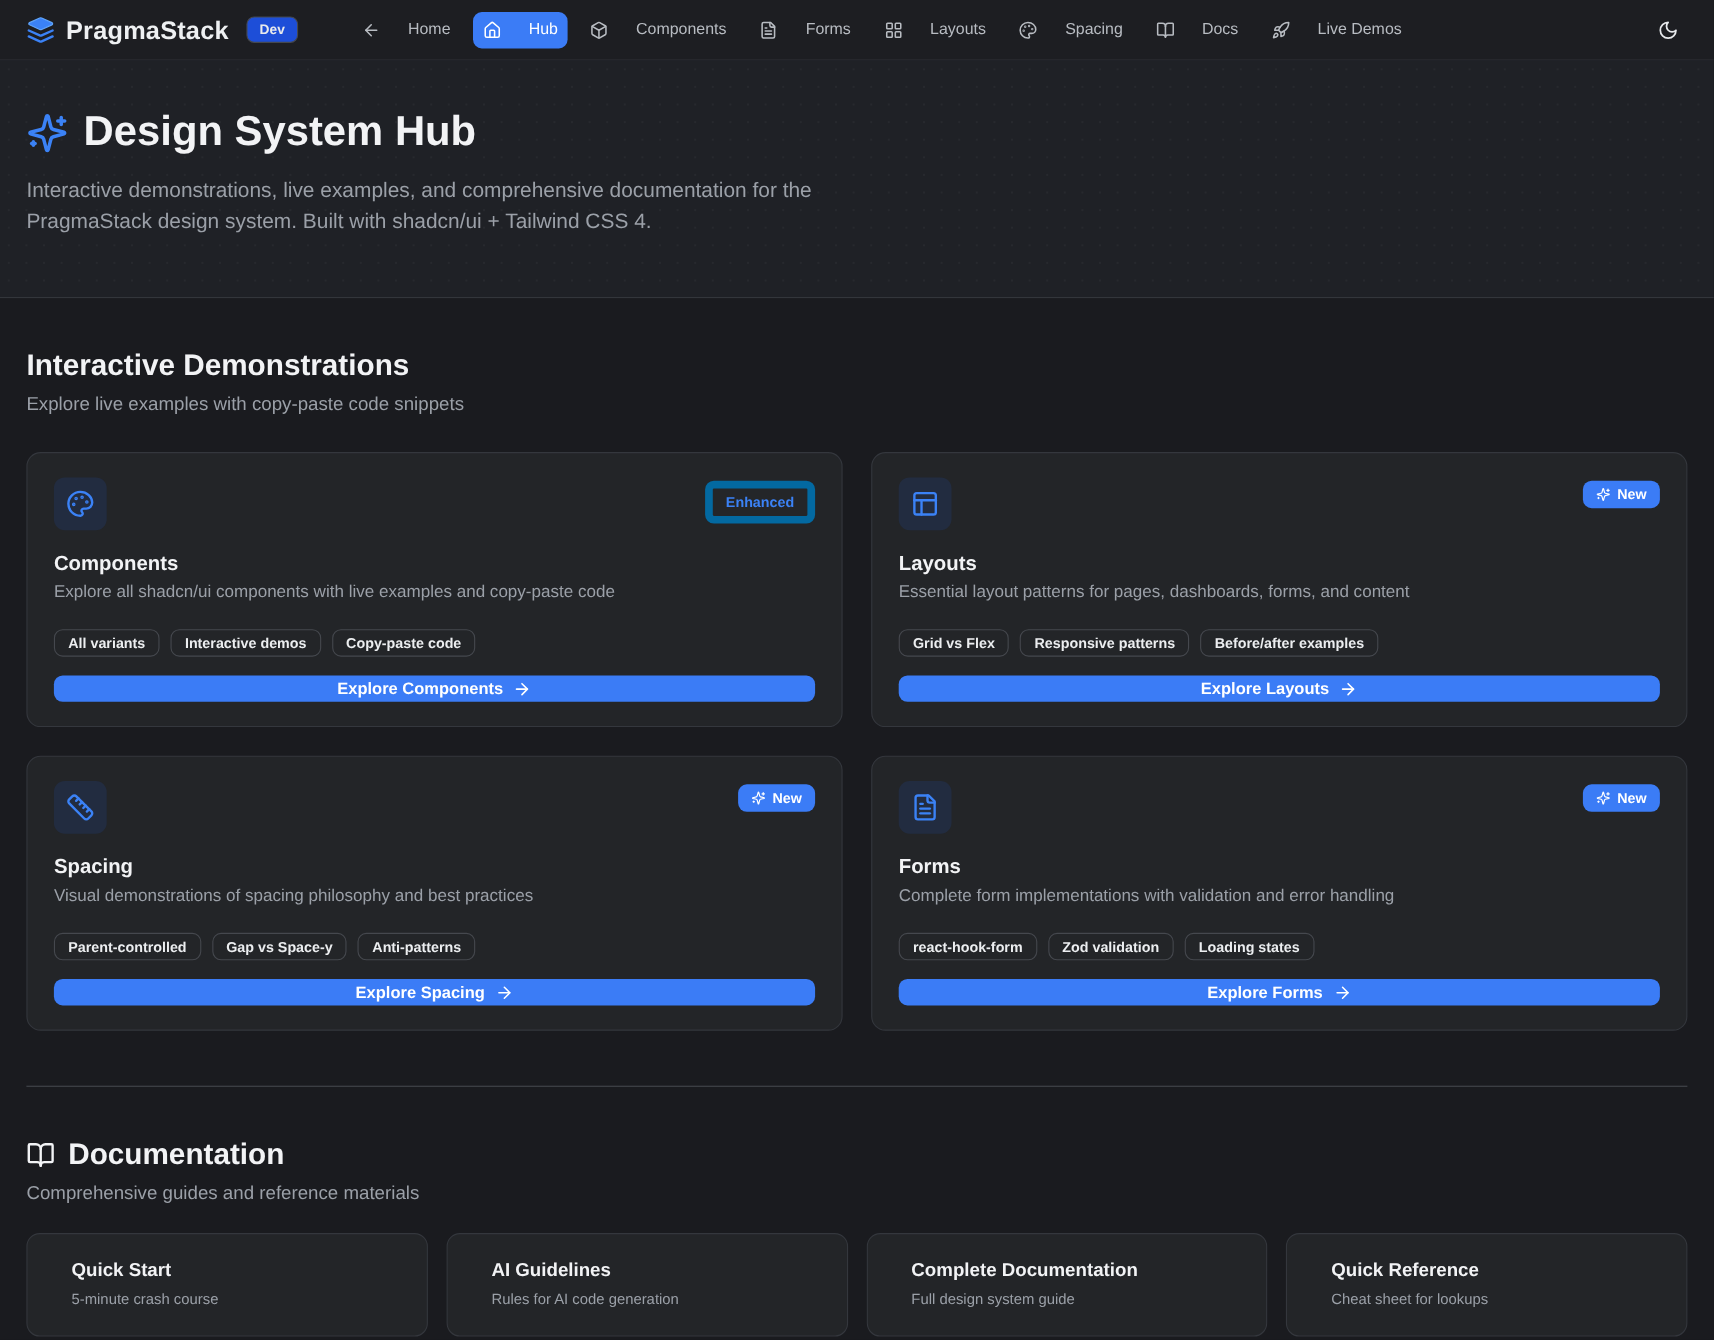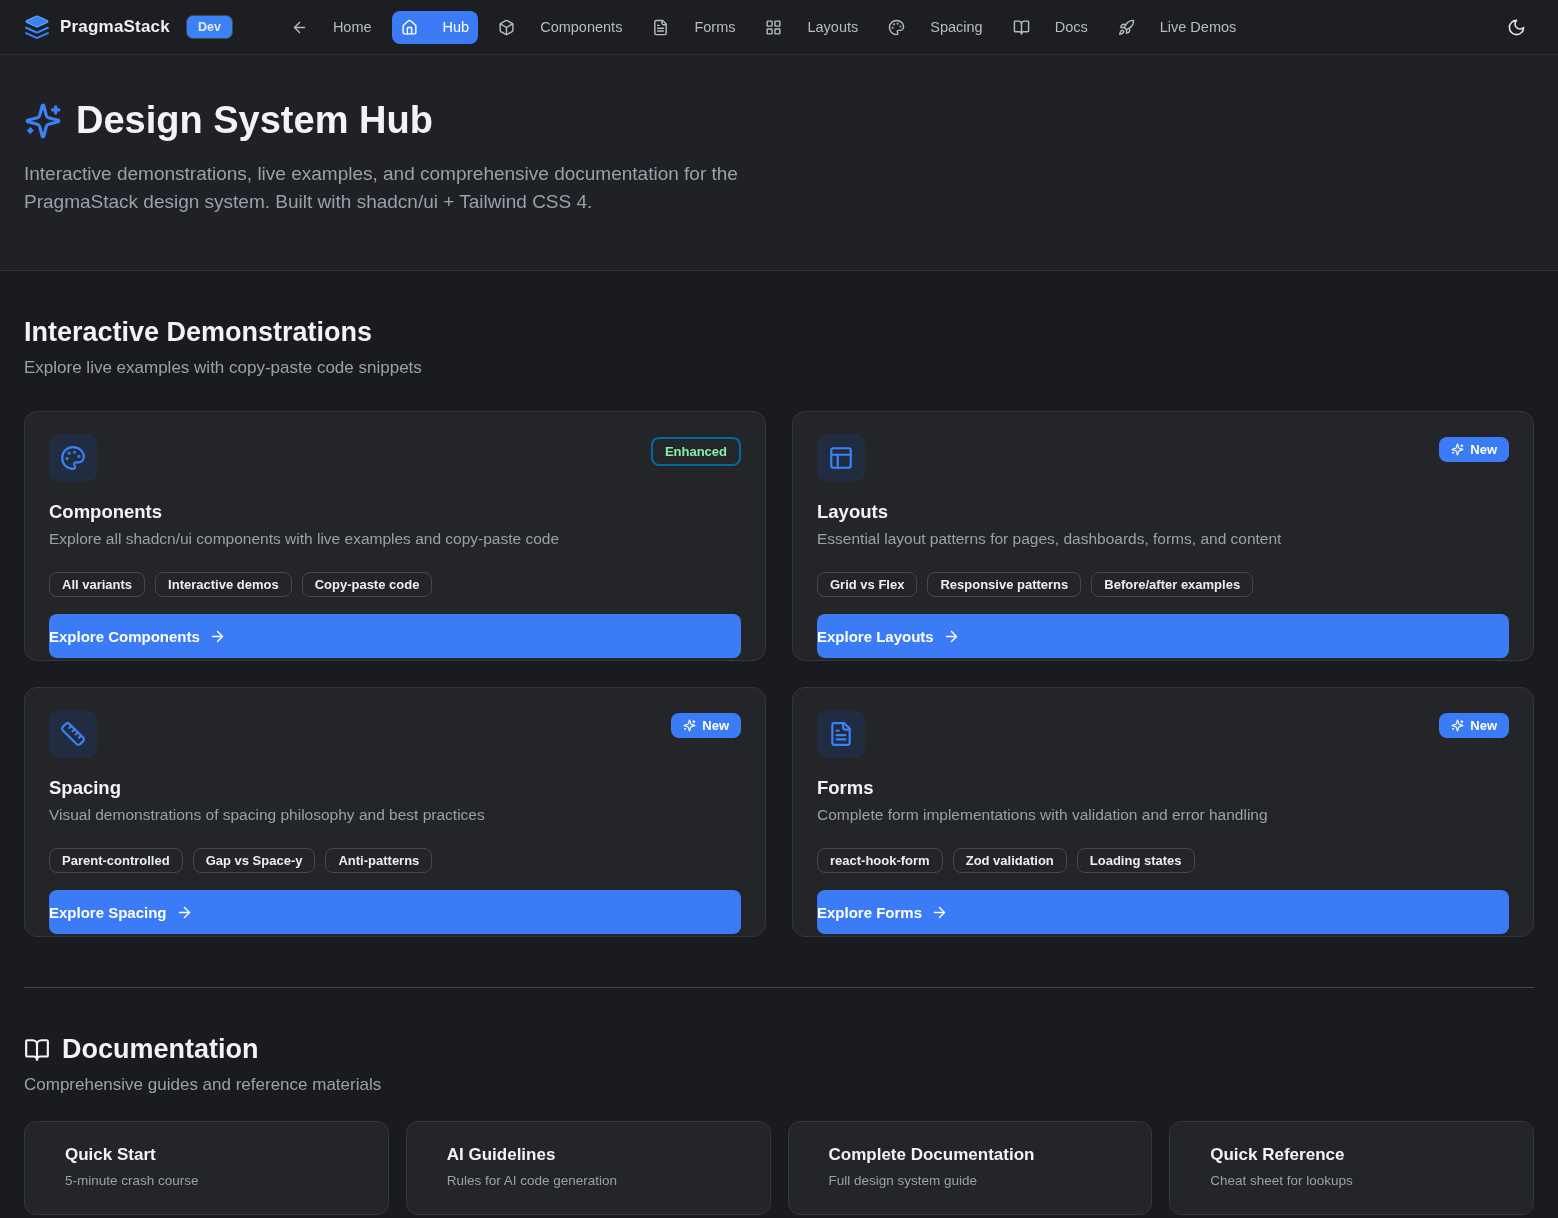--- a/index.html
+++ b/index.html
@@ -12,24 +12,24 @@
   }
   svg { display:block; }
 
   
   .navbar {
     height:55px; display:flex; align-items:center;
     padding:0 24px; background:#1d1e22;
     border-bottom:1px solid #2d2f34;
   }
   .brand { display:flex; align-items:center; gap:10px; }
-  .brand-name { font-size:17px; font-weight:700; letter-spacing:.2px; }
+  .brand-name { font-size:23px; font-weight:700; letter-spacing:.2px; }
   .brand-badge {
     margin-left:6px; font-size:12.5px; font-weight:700; color:#e8eaec;
-    border:1px solid #45484e; background:#3b82f6;
+    border:1px solid #45484e; background:#1d4ed8;
     padding:4px 11px; border-radius:7px;
   }
   .nav-links { display:flex; align-items:center; gap:10px; margin-left:48px; }
   .nav-item {
     display:flex; align-items:center; gap:25px;
     color:#b8bcc2; font-size:14.5px; padding:8px 10px; border-radius:8px;
     cursor:pointer; white-space:nowrap;
   }
   .nav-item.active { background:#3b7cf6; color:#ffffff; padding:8px 9px; }
   .theme-toggle { margin-left:auto; color:#e7e9ec; padding:8px; cursor:pointer; }
@@ -64,34 +64,34 @@
   }
   .card-top { display:flex; justify-content:space-between; align-items:flex-start; }
   .icon-box {
     width:48px; height:48px; border-radius:10px; background:#222c40;
     display:flex; align-items:center; justify-content:center; color:#3b82f6;
   }
   .badge {
     font-size:13px; font-weight:700; border-radius:8px; padding:5px 12px;
     display:flex; align-items:center; gap:6px; margin-top:3px;
   }
-  .badge--outline { border:2px solid #0369a1; color:#86efac; background:#242629; }
+  .badge--outline { border:7px solid #0369a1; color:#3b82f6; background:#242629; }
   .badge--primary { background:#3b7cf6; color:#ffffff; }
   .card-title { margin-top:19px; font-size:18.5px; font-weight:700; color:#f2f3f5; }
   .card-desc { margin-top:7px; font-size:15.5px; color:#9ba0a8; }
   .tag-row { display:flex; gap:10px; margin-top:24px; }
   .tag {
     border:1px solid #45484e; border-radius:8px; padding:4px 12px;
     font-size:13px; font-weight:700; color:#eceef0;
   }
   .cta {
-    margin-top:17px; width:100%; height:44px; border:none; border-radius:8px;
+    margin-top:17px; width:100%; height:24px; border:none; border-radius:8px;
     background:#3b7cf6; color:#ffffff; font-family:inherit;
     font-size:15px; font-weight:700; display:flex; align-items:center;
-    justify-content:flex-start; gap:9px; cursor:pointer;
+    justify-content:center; gap:9px; cursor:pointer;
   }
 
   
   .divider { border:none; border-top:1px solid #44474d; margin-top:50px; }
 
   
   .docs-heading { margin-top:46px; }
   .docs-grid { display:grid; grid-template-columns:repeat(4,1fr); gap:17px; margin-top:26px; }
   .doc-card {
     background:#232528; border:1px solid #34373d; border-radius:12px;

